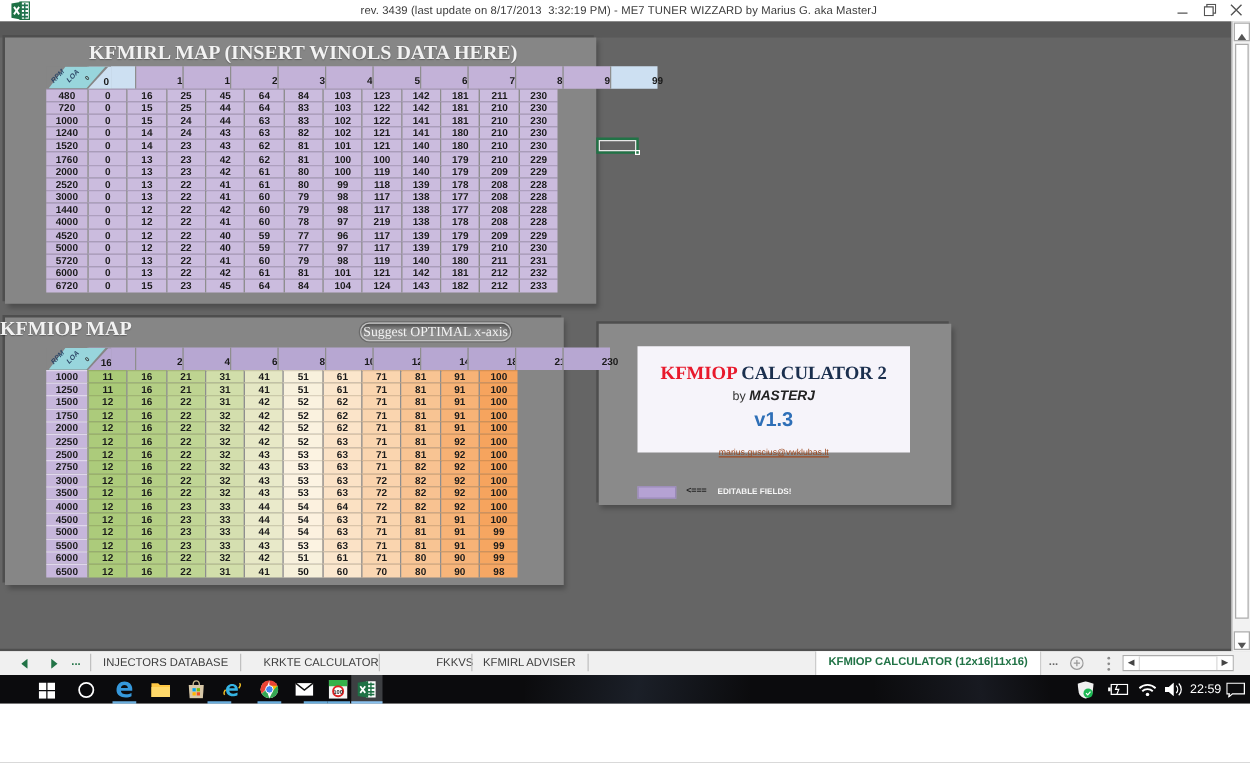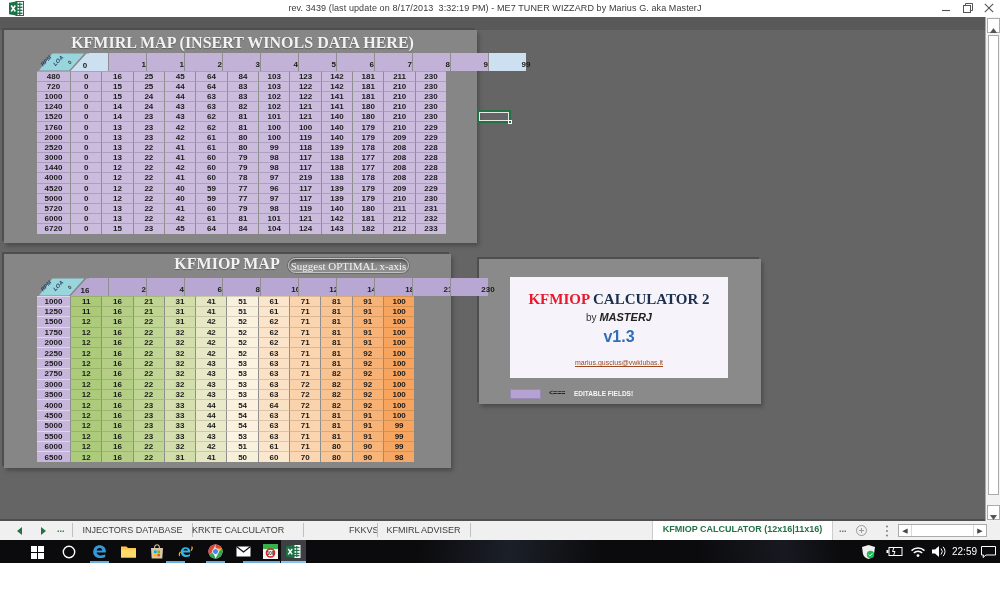--- a/index.html
+++ b/index.html
@@ -46,21 +46,21 @@
 .dc2 { width:31.3px; height:10.4px; font-size:8px; font-weight:bold; color:#1a1a1a;
   display:flex; align-items:center; justify-content:center; border-left:1px solid #8e8e8e; border-top:1px solid rgba(70,60,40,0.18); }
 
 
 #optbtn { position:absolute; left:288px; top:258px; width:121px; height:15px; border-radius:8px;
   background:linear-gradient(180deg,#767676,#8d8d8d 60%,#909090); border:1px solid #c2c2c2;
   font-family:"Liberation Serif", serif; font-size:11px; color:#f2f2f2; text-align:center; line-height:14px; white-space:nowrap;
   box-shadow:0 0 0 1px #6a6a6a, inset 0 2px 3px rgba(0,0,0,0.35); }
 
 
-#card { position:absolute; left:510px; top:277px; width:218px; height:101px; background:#f6f4fa;
+#card { position:absolute; left:510px; top:277px; width:218px; height:85px; background:#f6f4fa;
   text-align:center; }
 #cardline1 { margin-top:14px; font-family:"Liberation Serif", serif; font-weight:bold; font-size:15px; color:#1b2f4e; }
 #cardline1 .red { color:#e8192c; }
 #cardline2 { margin-top:3px; font-size:10px; color:#333; }
 #cardline2 b { font-style:italic; font-size:11px; color:#222; }
 #cardline3 { margin-top:5px; font-size:16px; font-weight:bold; color:#2e6fb7; }
 #cardlink { margin-top:13px; font-size:7px; color:#9c4a22; text-decoration:underline; }
 #swatch { position:absolute; left:510px; top:389px; width:31px; height:10px; background:#b5a2d3; border:1px solid #9a8ab8; }
 #arrows { position:absolute; left:549px; top:389px; font-size:7px; font-weight:bold; color:#222; }
 #editable { position:absolute; left:574px; top:390px; font-size:6.5px; letter-spacing:0; font-weight:bold; color:#f5f5f5; }
@@ -99,21 +99,21 @@
 <div class="abs" id="content">
   <div class="abs" id="topstrip"></div>
   <div class="abs" id="botline"></div>
   <div class="panel" id="panel1"></div>
   <div class="panel" id="panel2"></div>
   <div class="panel" id="panel3"></div>
 </div>
 
 <div class="abs" style="left:0;top:0;width:1000px;height:563px;">
   <div class="bigtitle" style="left:8px;top:34px;width:469px;text-align:center;">KFMIRL MAP (INSERT WINOLS DATA HERE)</div>
-  <div class="bigtitle" style="left:0;top:255px;width:454px;text-align:center;">KFMIOP MAP</div>
+  <div class="bigtitle" style="left:0;top:255px;width:454px;">KFMIOP MAP</div>
 </div>
 
 <div class="abs" style="left:0;top:0;width:1000px;height:563px;" id="sheetlayer">
   <div class="tbl" style="left:37px;top:53px;">
       <div class="row hrow1">
         <div class="diagcell"></div>
         <div class="hc1 blu"></div>
         <div class="hc1 pur">10</div>
         <div class="hc1 pur">15</div>
         <div class="hc1 pur">20</div>
@@ -677,21 +677,21 @@
 
 <div class="abs" id="tabbar">
   <svg class="abs" style="left:17px;top:6px;" width="36" height="8" viewBox="0 0 36 8">
     <polygon points="5,0 0,4 5,8" fill="#217346"></polygon>
     <polygon points="24,0 29,4 24,8" fill="#217346"></polygon>
   </svg>
   <div class="abs" style="left:57px;top:0;line-height:16px;color:#217346;font-weight:bold;">...</div>
   <div class="abs" style="left:72px;top:2px;height:14px;border-left:1px solid #c0c0c0;"></div>
   <div class="abs tabitem" style="left:73px;width:119px;text-align:center;">INJECTORS DATABASE</div>
   <div class="abs" style="left:192px;top:2px;height:14px;border-left:1px solid #c0c0c0;"></div>
-  <div class="abs tabitem" style="left:192px;width:111px;text-align:left;">KRKTE CALCULATOR</div>
+  <div class="abs tabitem" style="left:192px;width:111px;text-align:right;">KRKTE CALCULATOR</div>
   <div class="abs" style="left:303px;top:2px;height:14px;border-left:1px solid #c0c0c0;"></div>
   <div class="abs tabitem" style="left:303px;width:74px;text-align:center;padding-left:46px;">FKKVS FIXER</div>
   <div class="abs" style="left:377px;top:2px;height:14px;border-left:1px solid #c0c0c0;"></div>
   <div class="abs tabitem" style="left:377px;width:93px;text-align:center;">KFMIRL ADVISER</div>
   <div class="abs" style="left:470px;top:2px;height:14px;border-left:1px solid #c0c0c0;"></div>
   <div id="activetab">KFMIOP CALCULATOR (12x16|11x16)</div>
   <div class="abs" style="left:839px;top:0;line-height:16px;color:#666;font-weight:bold;">...</div>
   <svg class="abs" style="left:856px;top:4px;" width="11" height="11" viewBox="0 0 11 11">
     <circle cx="5.5" cy="5.5" r="5" fill="none" stroke="#999" stroke-width="1"></circle>
     <path d="M5.5 3 V8 M3 5.5 H8" stroke="#999" stroke-width="1"></path>

